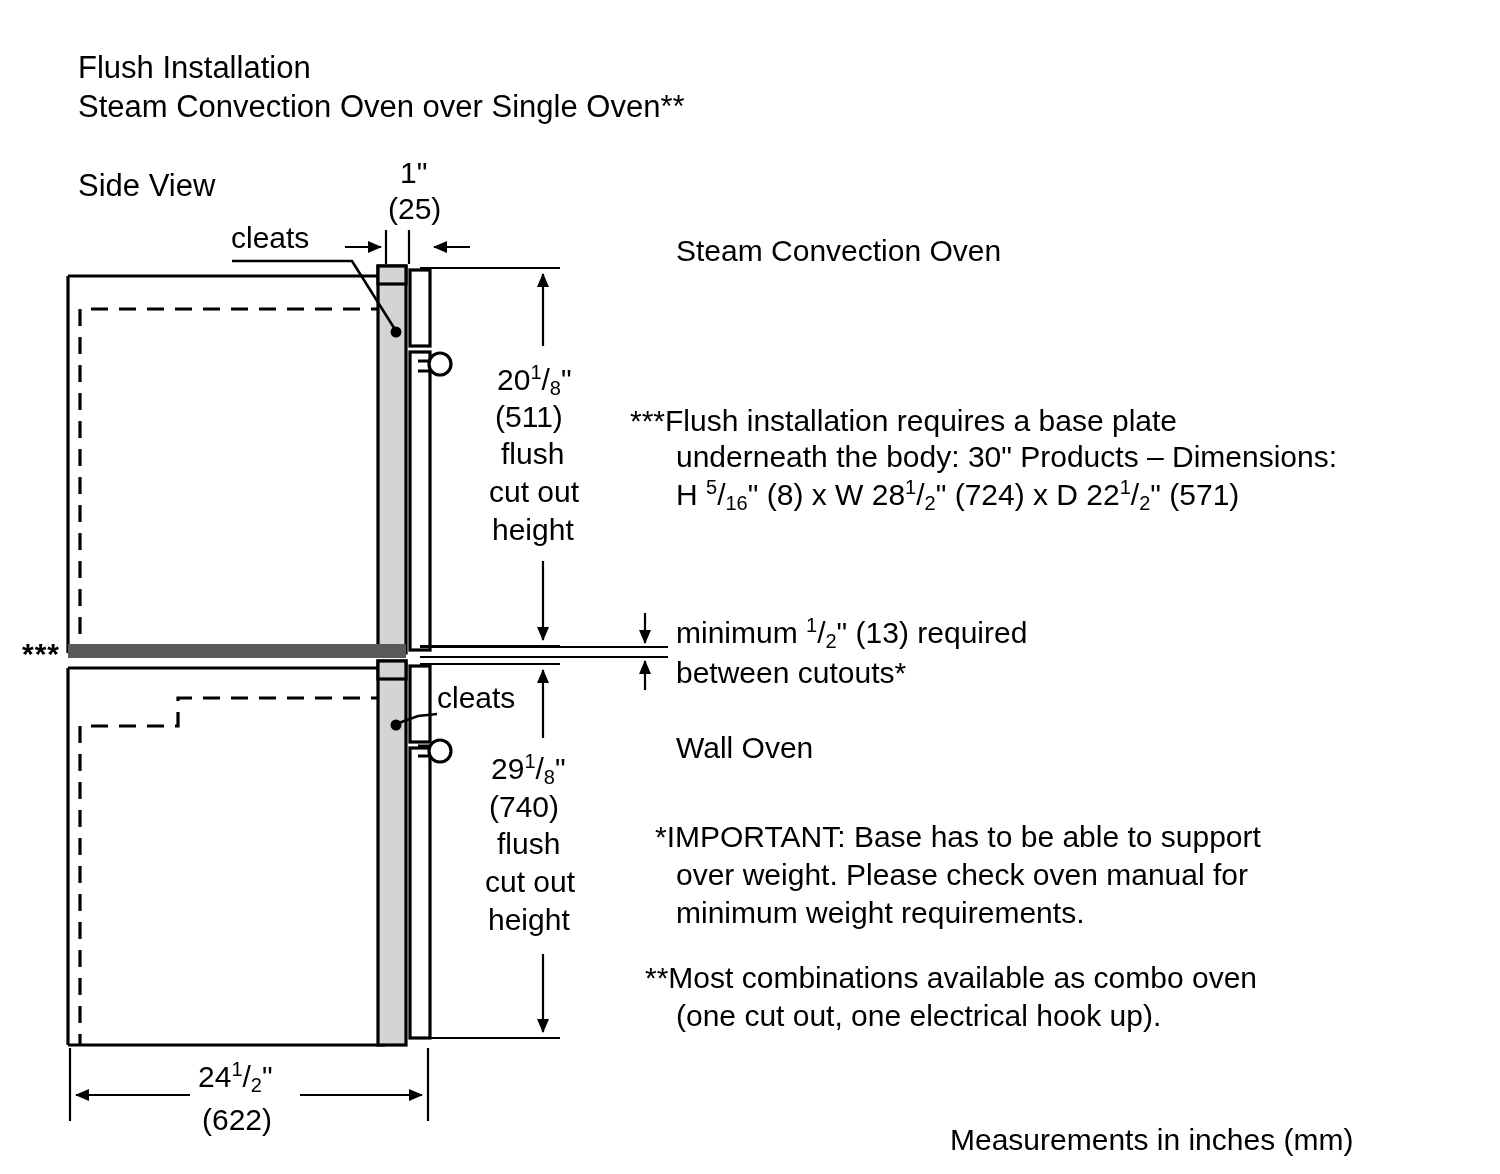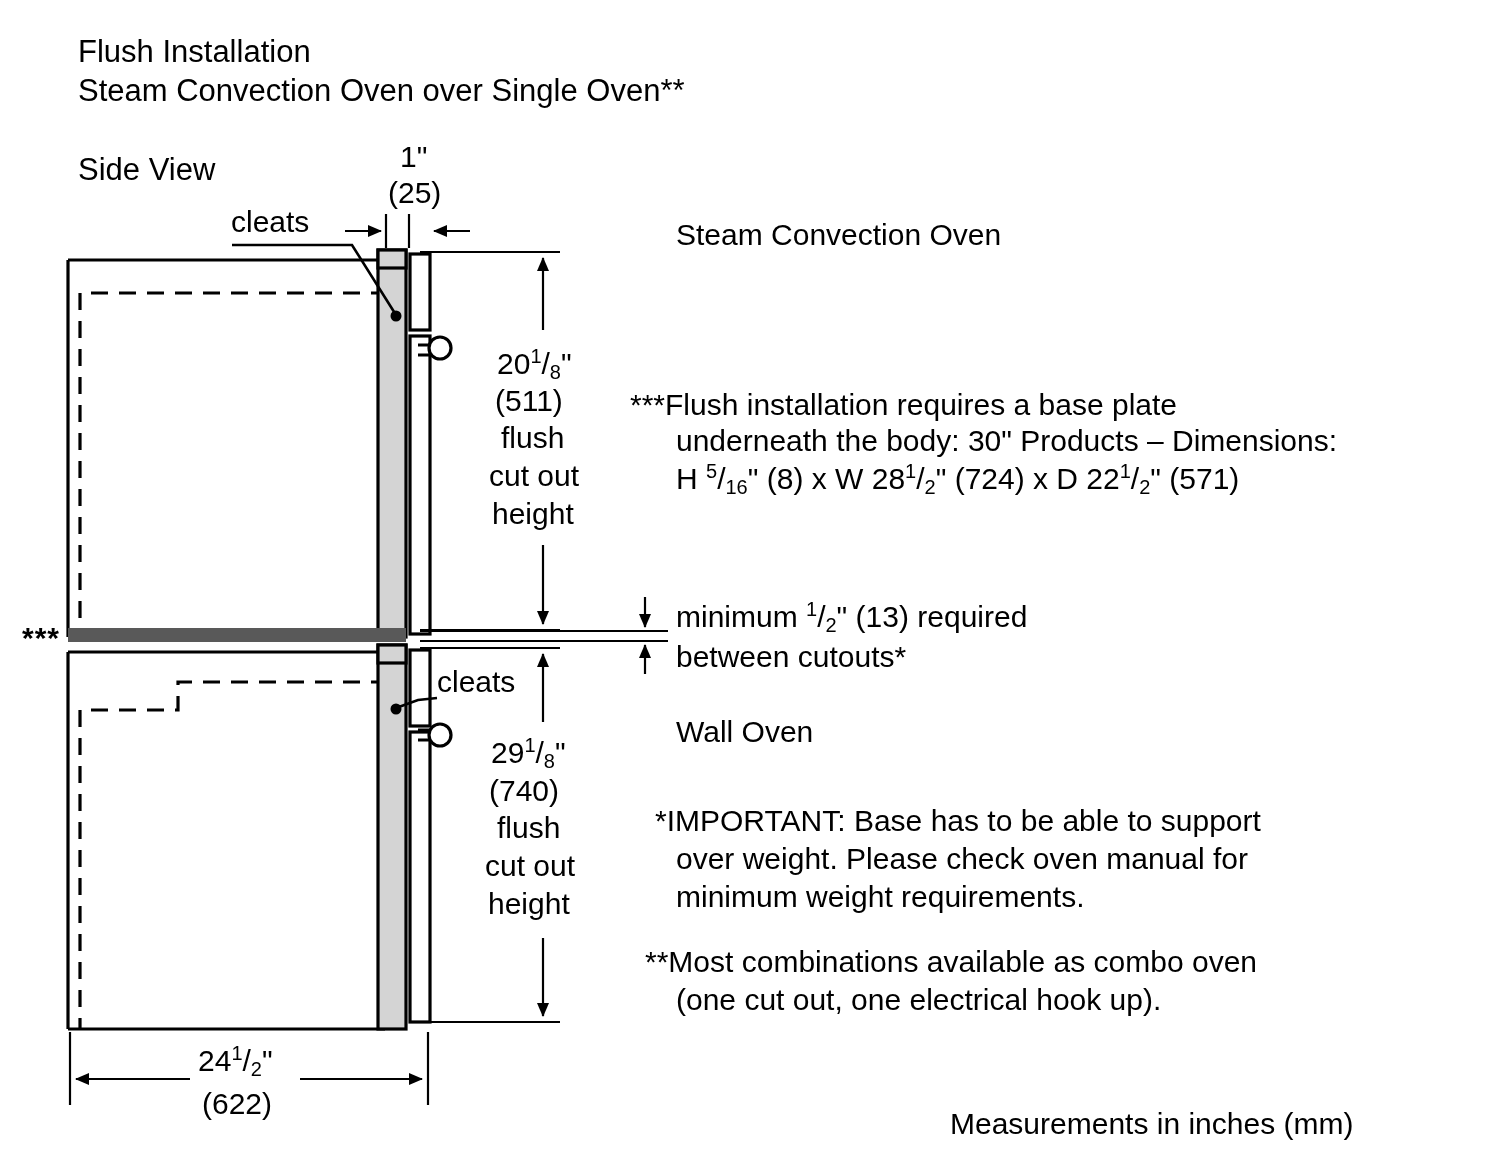--- a/index.html
+++ b/index.html
@@ -10,21 +10,21 @@
   body {
     width: 1500px;
     height: 1174px;
     font-family: "Liberation Sans", sans-serif;
     color: #000000;
     overflow: hidden;
     position: relative;
   }
   #sheet {
     position: absolute;
-    left: 0; top: 0;
+    left: 0; top: 16px;
     width: 1500px;
     height: 1044px;
   }
   svg.drawing {
     position: absolute;
     left: 0; top: 0;
     width: 1500px;
     height: 1174px;
     shape-rendering: geometricPrecision;
   }

